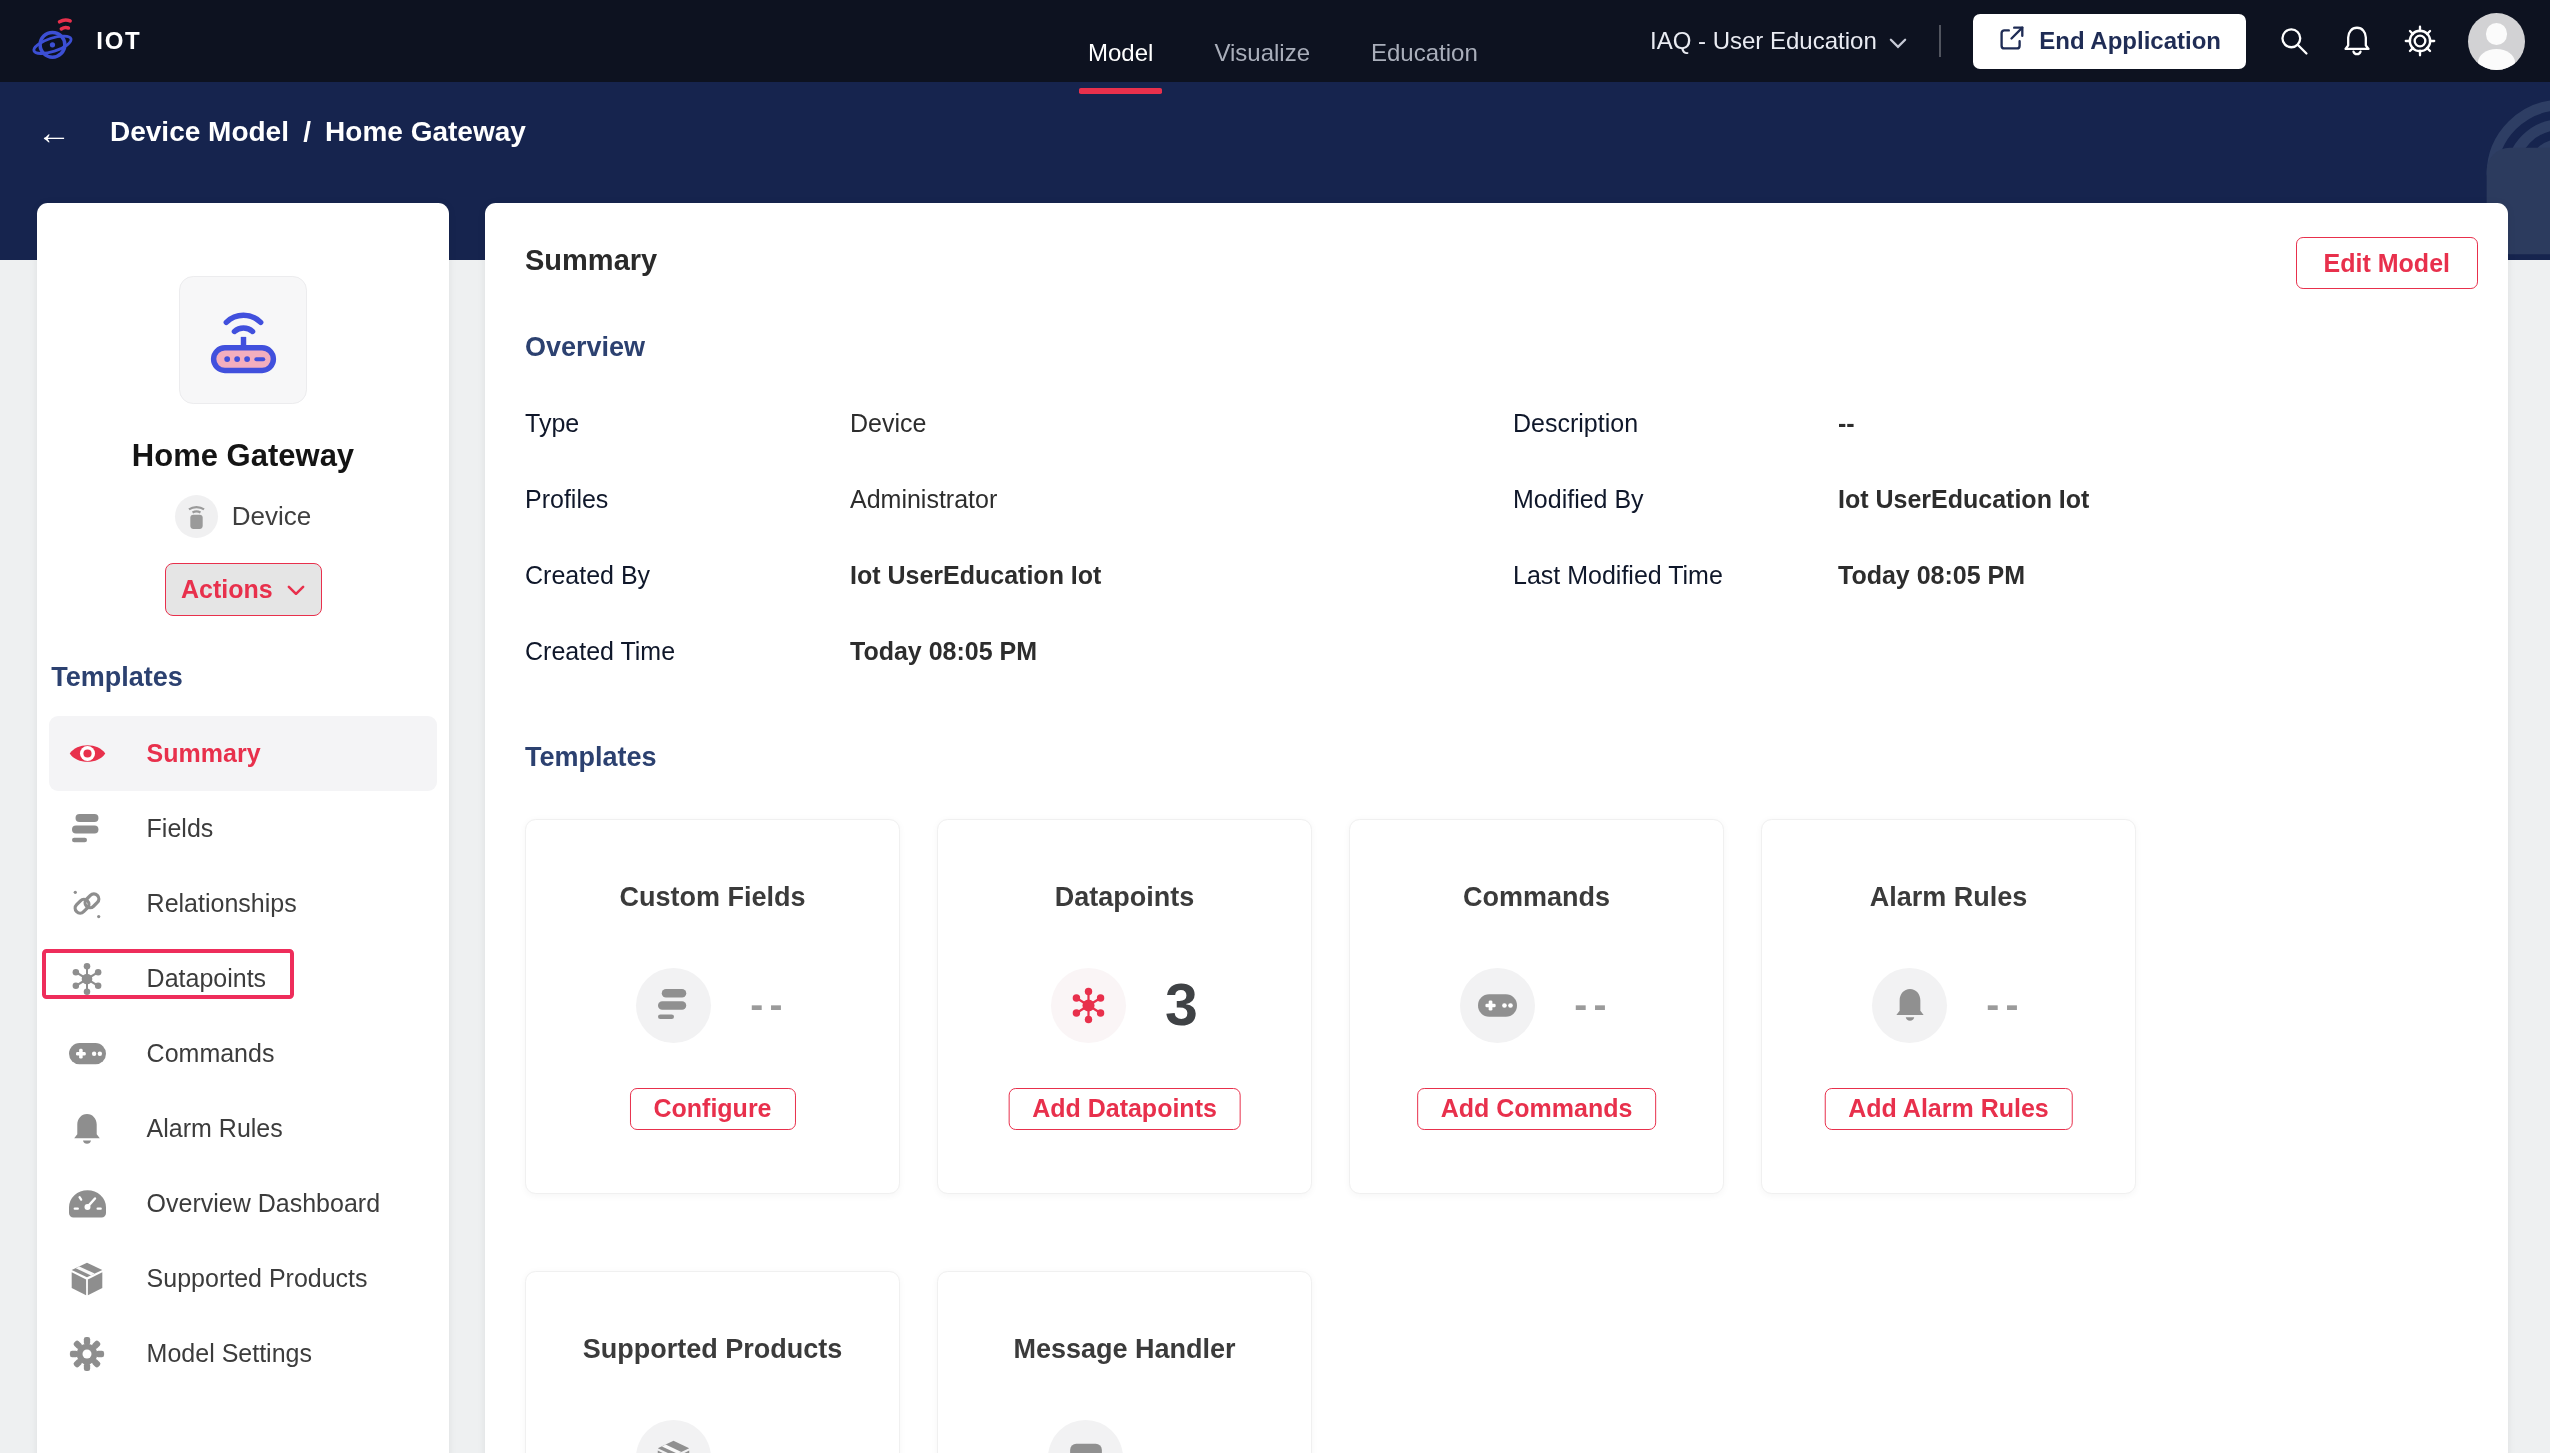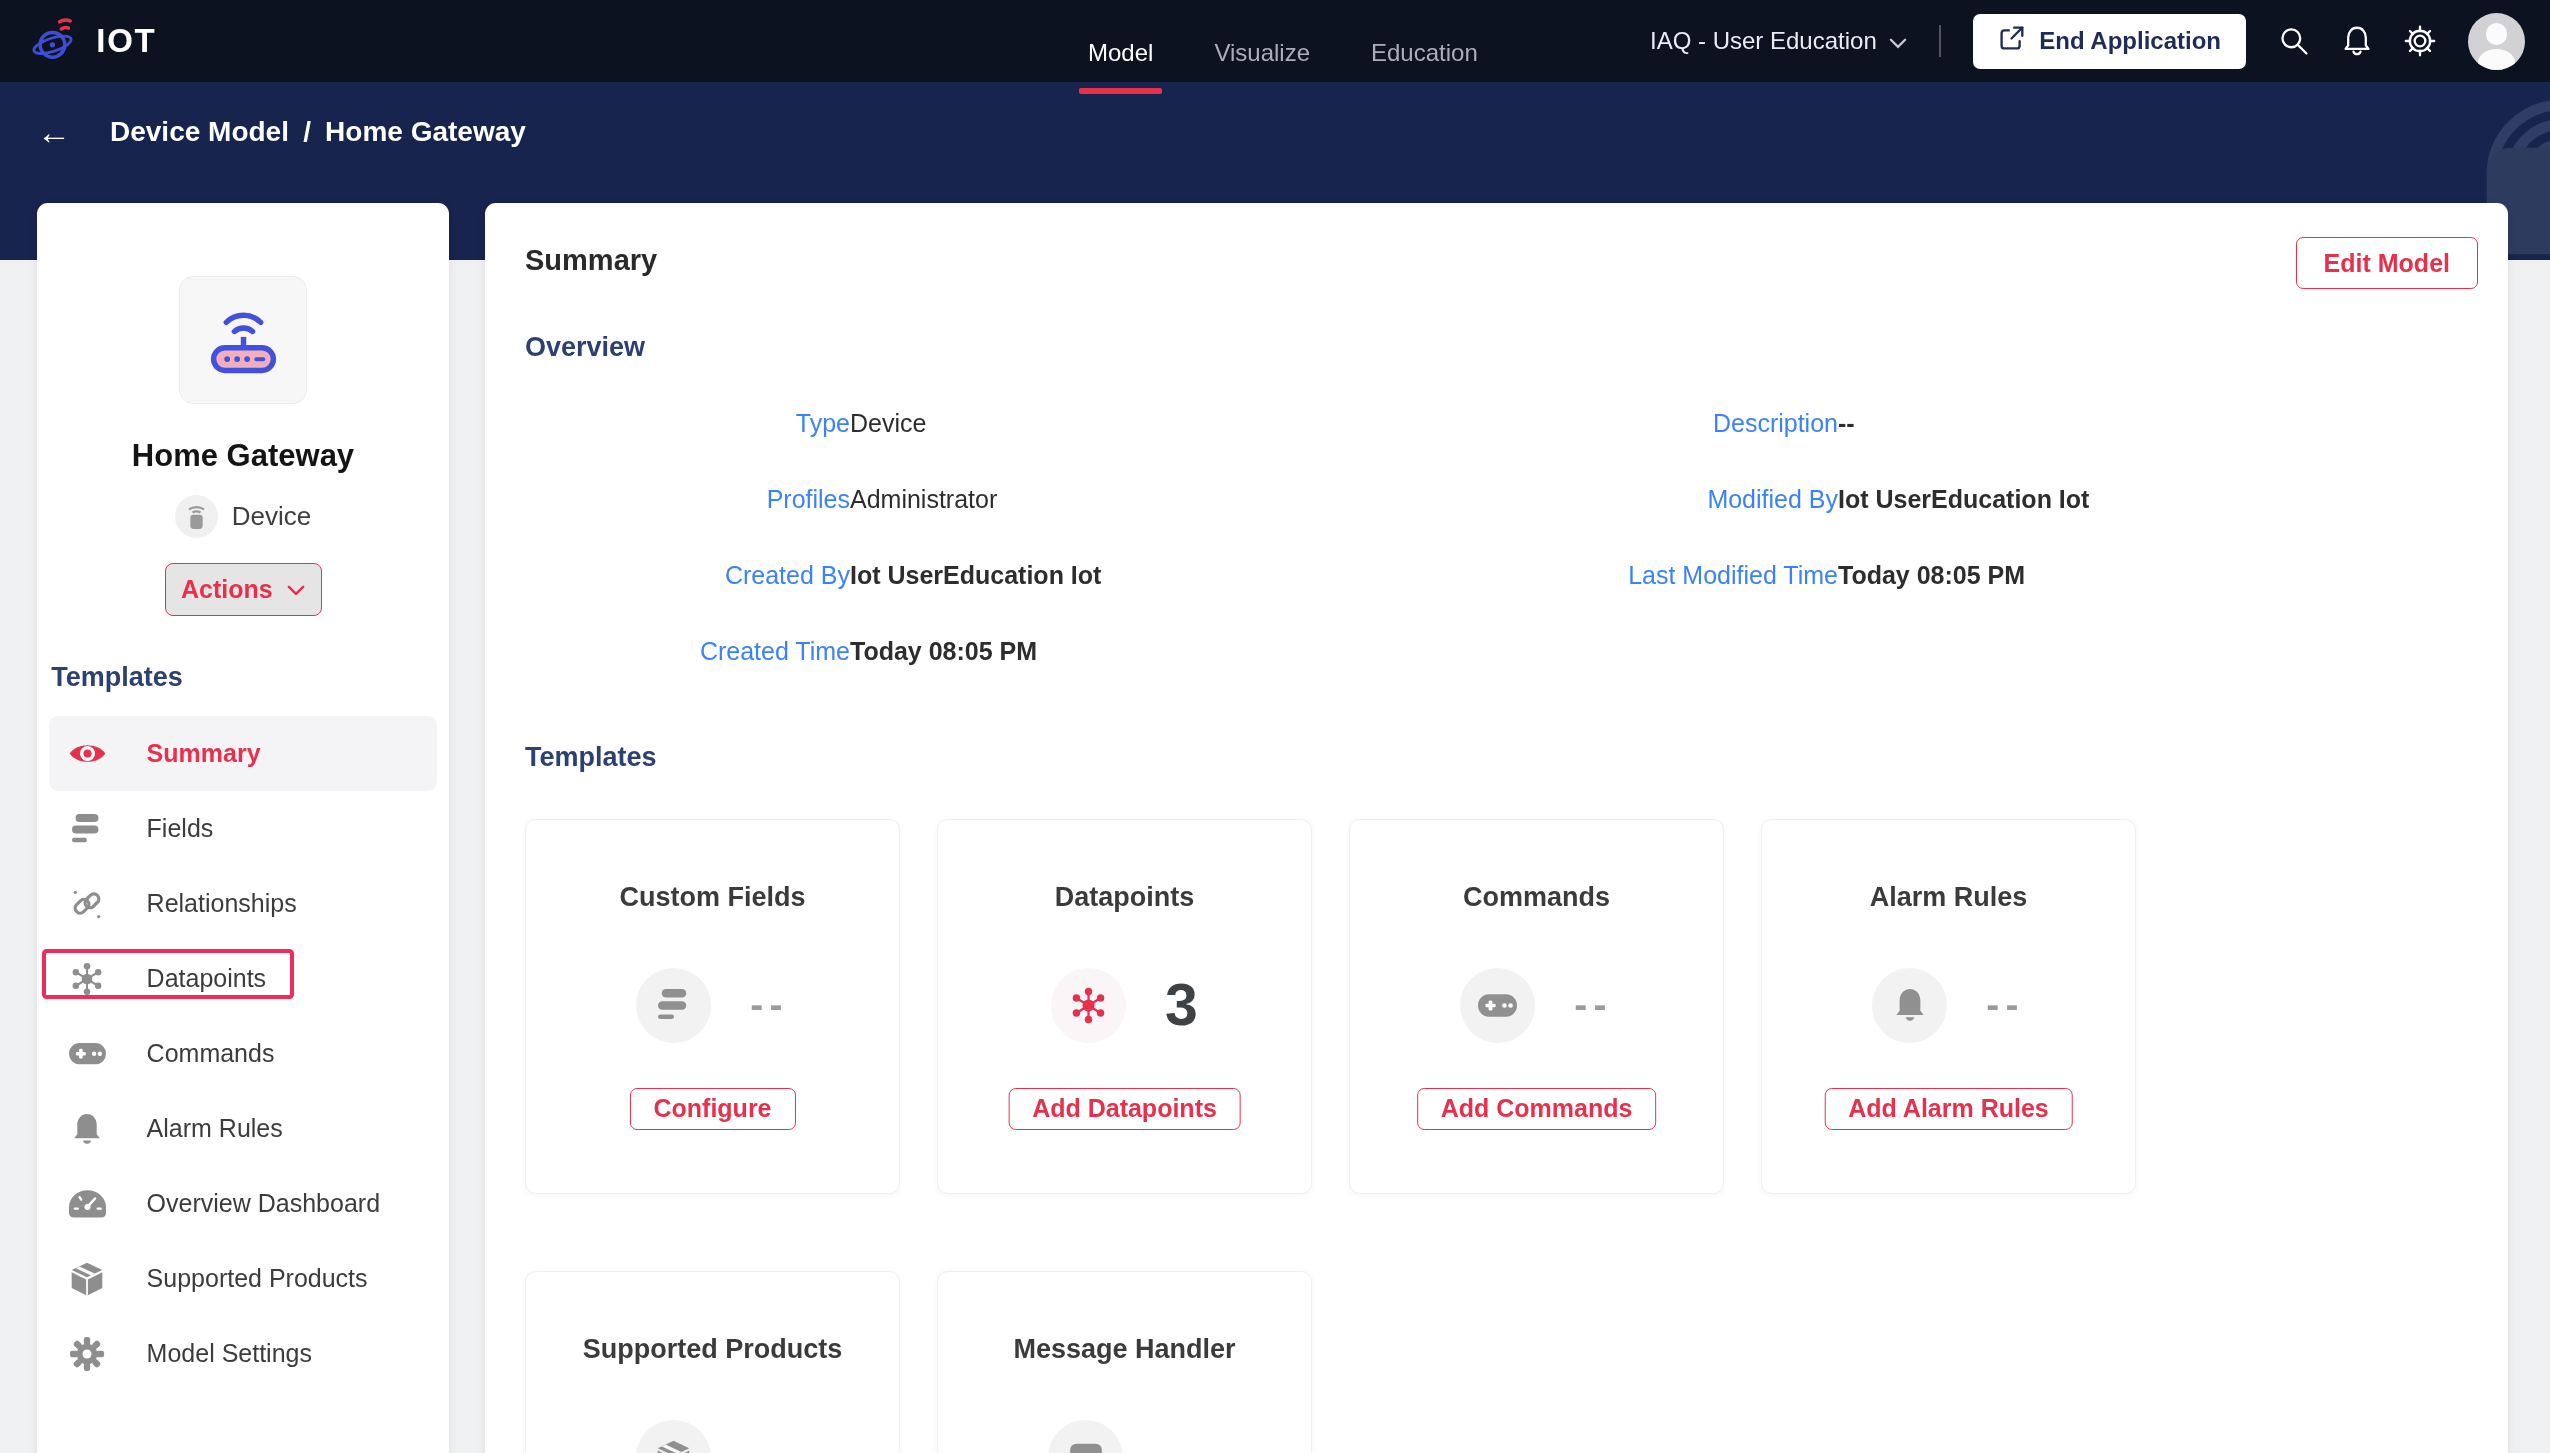--- a/index.html
+++ b/index.html
@@ -7,21 +7,21 @@
   .page {
     position:relative; width:2550px; height:1453px; overflow:hidden;
     background:#eef0f1; font-family:"Liberation Sans", sans-serif;
   }
   
   .topbar {
     position:absolute; left:0; top:0; width:100%; height:82px;
     background:#0d1220; display:flex; align-items:center; z-index:5;
   }
   .brand { display:flex; align-items:center; gap:14.2px; margin-left:30px; }
-  .brand-text { color:#fff; font-size:33px; font-weight:600; letter-spacing:1.8px; }
+  .brand-text { color:#fff; font-size:24px; font-weight:600; letter-spacing:1.8px; }
   .tabs { position:absolute; left:1079px; top:12px; height:82px; display:flex; gap:43px; }
   .tab {
     position:relative; height:82px; display:flex; align-items:center;
     padding:0 9px; font-size:24px; color:#a9aeba; cursor:pointer;
   }
   .tab.active { color:#ffffff; font-weight:500; }
   .tab.active::after {
     content:''; position:absolute; left:0; right:0; bottom:0; height:6.2px;
     background:#e8304c; border-radius:1.8px;
   }
@@ -93,21 +93,21 @@
   .edit-btn {
     position:absolute; right:30px; top:34px; height:52px; padding:0 27px;
     background:#fff; border:1.8px solid #e8304c; border-radius:7.1px;
     color:#e8304c; font-size:25px; font-weight:600; cursor:pointer; font-family:inherit;
   }
   .general-heading { margin:55px 0 0 40px; font-size:27px; font-weight:700; color:#2c4170; }
   .fields { display:flex; margin:46px 40px 0; }
   .fcol-left { width:988px; }
   .fcol-right { flex:1; }
   .frow { display:flex; margin-bottom:47px; font-size:25px; }
-  .flabel { width:325px; color:#3b82f6;text-align:right; }
+  .flabel { width:325px; color:#0f172a; }
   .fvalue { color:#2d2d2d; font-weight:700; }
   .fvalue.plain { font-weight:500; }
   .templates-heading { margin:28.5px 0 0 40px; font-size:27px; font-weight:700; color:#2c4170; }
   .cards { display:flex; gap:37px; margin:46px 40px 0; }
   .cards.row2 { margin-top:77px; }
   .tcard {
     position:relative; width:375px; height:375px; background:#fff;
     border:1.8px solid #f0f0f0; border-radius:10.7px; box-shadow:0 1.8px 7.1px rgba(0,0,0,0.04);
   }
   .tcard-title { margin-top:62px; text-align:center; font-size:27px; font-weight:600; color:#3b3b3b; }

